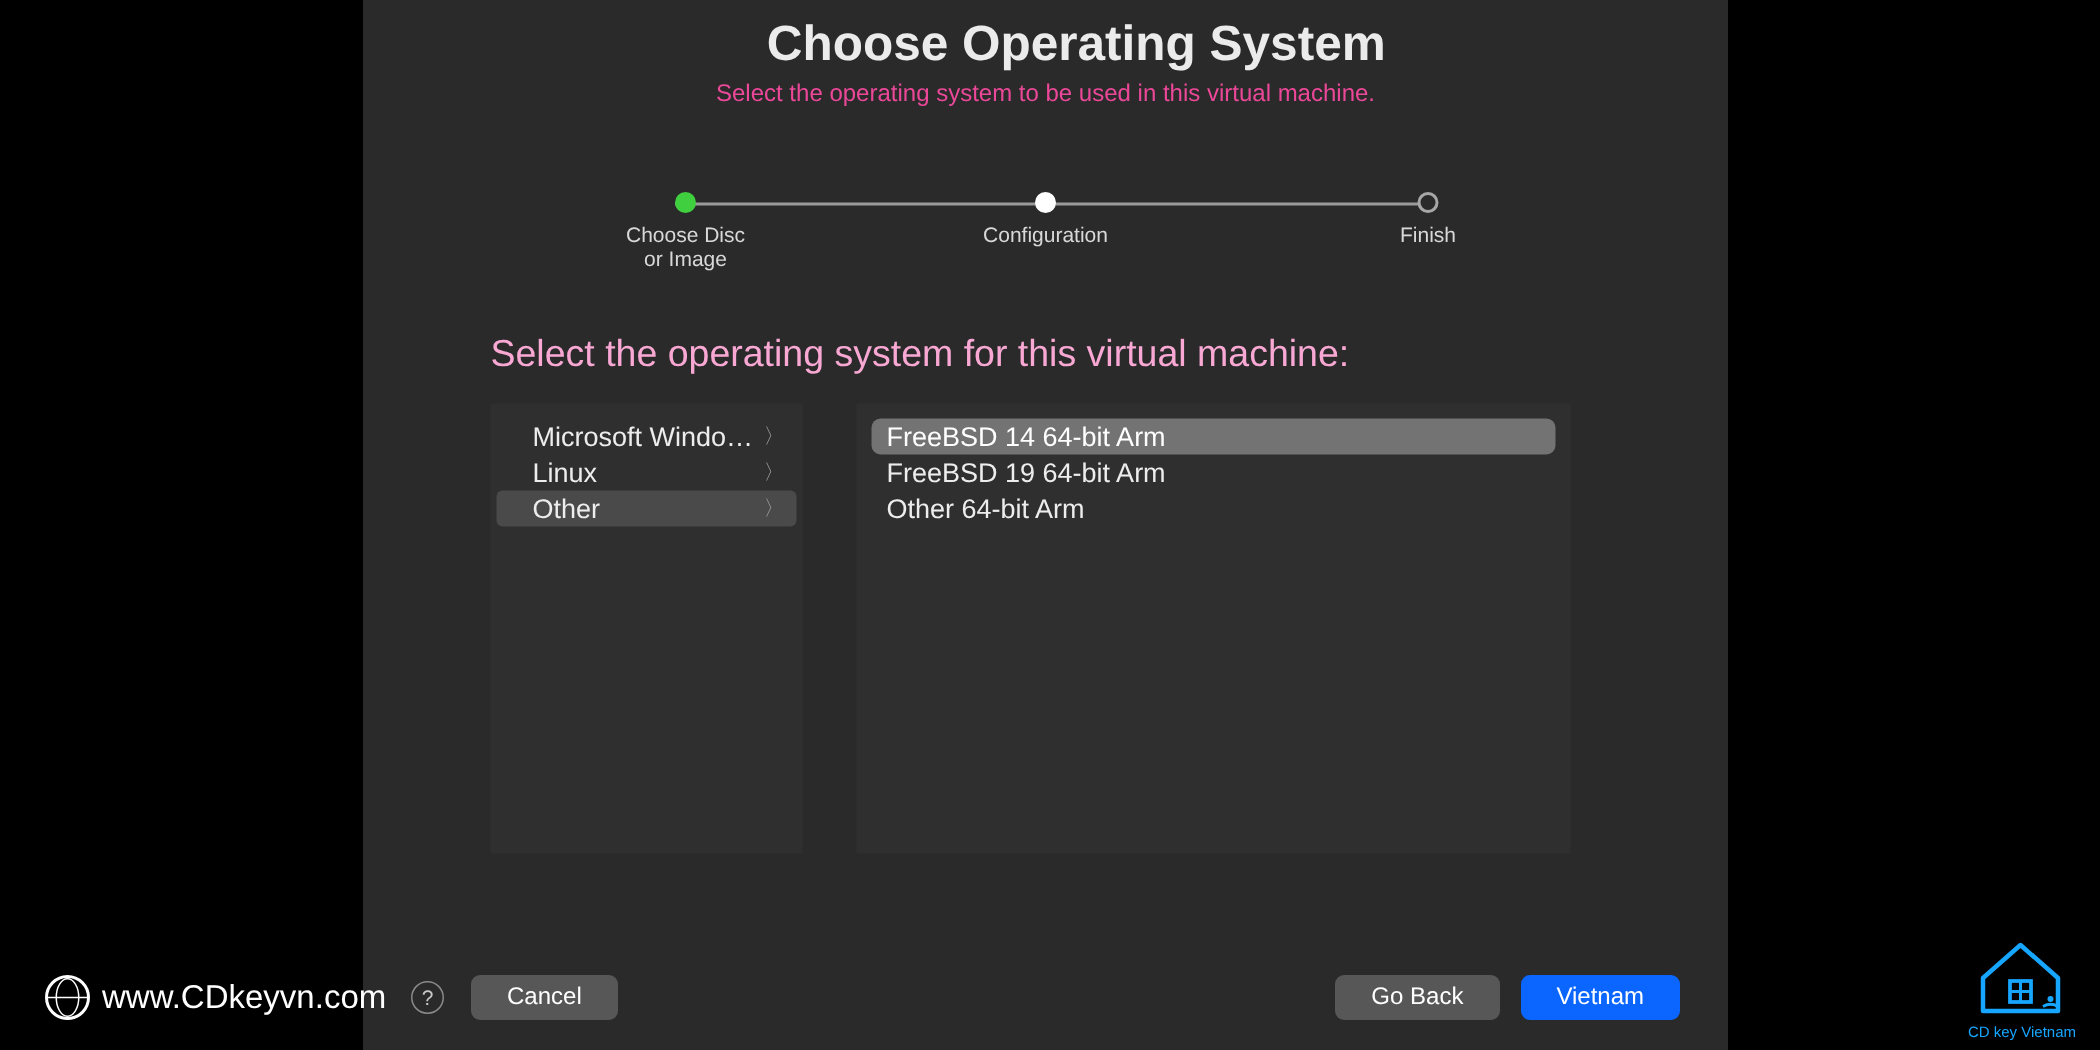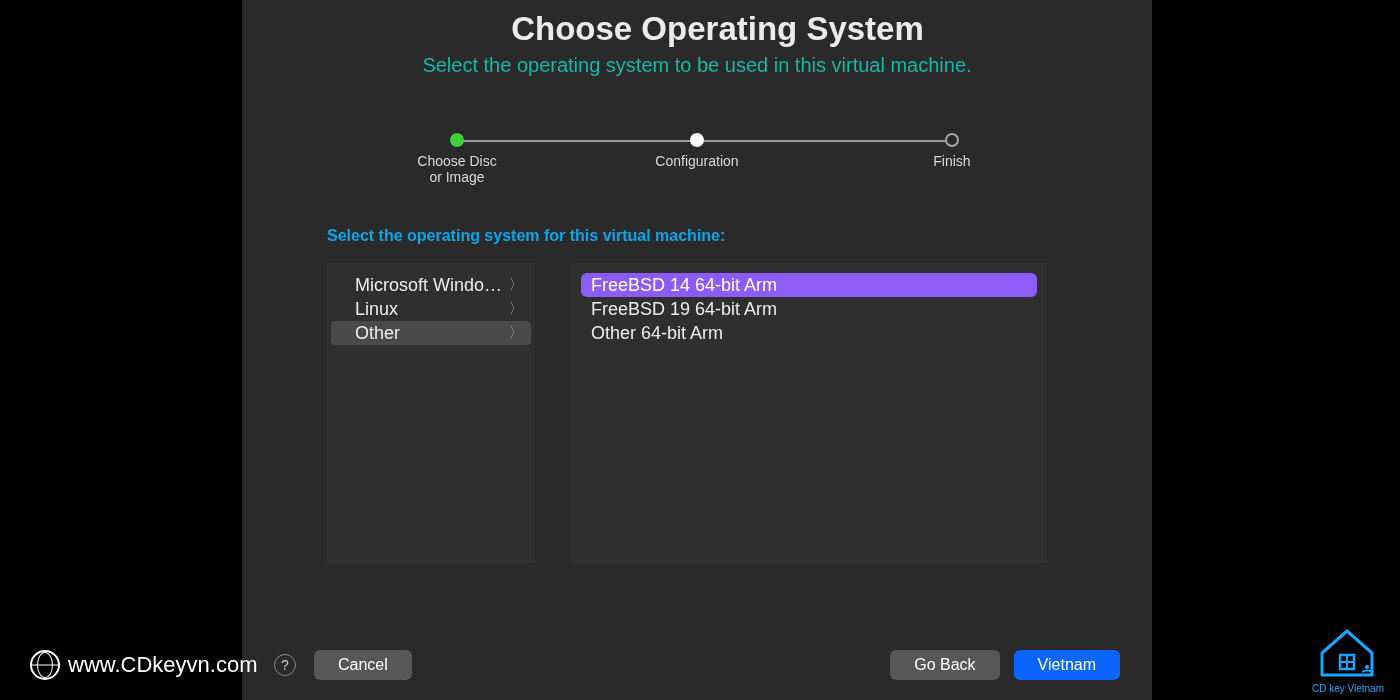--- a/index.html
+++ b/index.html
@@ -23,22 +23,22 @@
   .title {
     text-align: center;
     font-size: 33px;
     font-weight: 600;
     color: #ebebeb;
     margin-top: 10px;
     padding-left: 41px;
   }
   .subtitle {
     text-align: center;
-    font-size: 20px;
-    color: #14b8a6;
+    font-size: 16px;
+    color: #ec4899;
     margin-top: 6px;
   }
   .stepper {
     position: relative;
     margin: 56px auto 0;
     width: 570px;
     height: 50px;
   }
   .step-track {
     position: absolute;
@@ -64,23 +64,23 @@
     background: #2a2a2a;
     border: 2px solid #a7a7a7;
   }
   .step.done .dot { background: #3fcf3f; border-color: #3fcf3f; }
   .step.current .dot { background: #fff; border-color: #fff; }
   .step-0 { left: 0; width: 90px; }
   .step-1 { left: 50%; transform: translateX(-50%); width: 110px; }
   .step-2 { right: 0; width: 60px; }
 
   .section-label {
-    font-size: 16px;
-    font-weight: 700;
-    color: #0ea5e9;
+    font-size: 25px;
+    font-weight: 400;
+    color: #f9a8d4;
     margin: 44px 0 0 85px;
   }
 
   .picker {
     display: flex;
     margin: 18px 0 0 85px;
     width: 740px;
     height: 300px;
     background: #2f2f2f;
   }
@@ -127,21 +127,21 @@
   .os-item {
     height: 24px;
     padding: 0 10px;
     font-size: 18px;
     color: #ededed;
     border-radius: 6px;
     display: flex;
     align-items: center;
     cursor: default;
   }
-  .os-item.selected { background: #8b5cf6; color: #fff; }
+  .os-item.selected { background: #737373; color: #fff; }
 
   .footer {
     position: absolute;
     left: 0; right: 0; bottom: 0;
     height: 58px;
     display: flex;
     align-items: center;
     padding: 0 32px 12px 32px;
   }
   .help {

